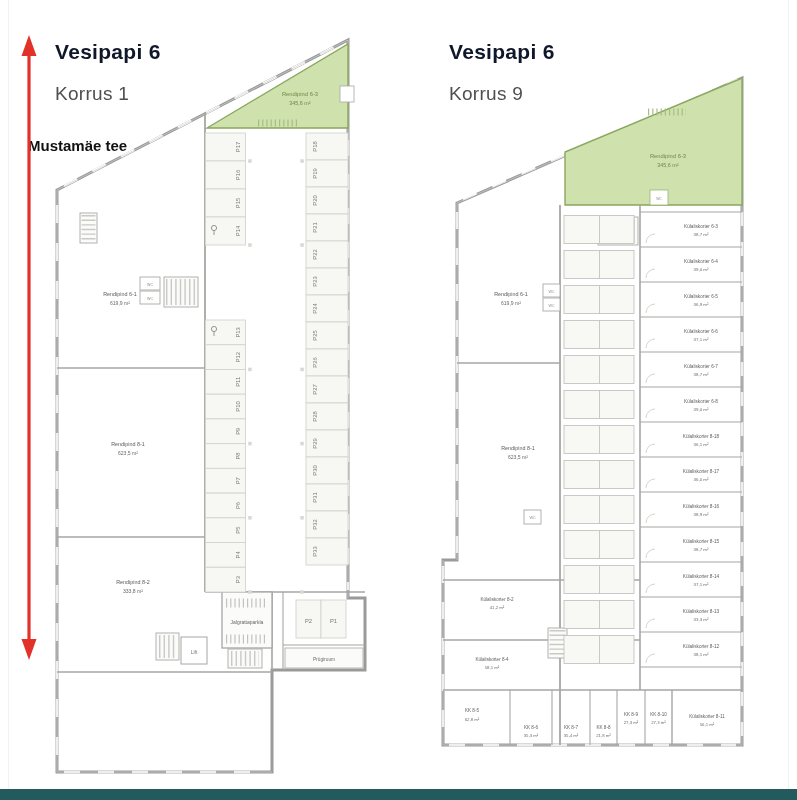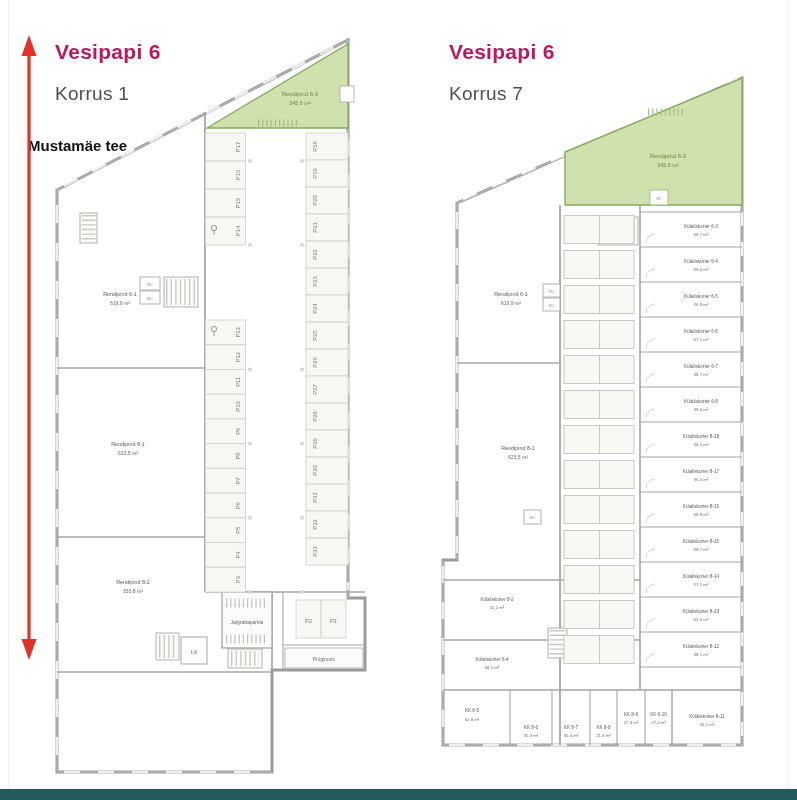--- a/index.html
+++ b/index.html
@@ -1,39 +1,39 @@
 <!DOCTYPE html>
 <html><head>
 <meta charset="utf-8">
 <style>
   html,body{margin:0;padding:0;}
   body{width:797px;height:800px;position:relative;background:#ffffff;overflow:hidden;
        font-family:"Liberation Sans","DejaVu Sans",sans-serif;}
   .frame-line{position:absolute;top:0;bottom:11px;width:1px;background:#f2f2f2;}
   .title-block{position:absolute;}
-  .t1{font-size:21px;font-weight:700;color:#be185d;letter-spacing:.3px;}
+  .t1{font-size:21px;font-weight:700;color:#0f172a;letter-spacing:.3px;}
   .t2{font-size:19px;font-weight:400;color:#4f4f4f;margin-top:19px;letter-spacing:.3px;}
   .street{position:absolute;left:28px;top:137px;font-size:15px;font-weight:700;color:#111111;}
   #footer-bar{position:absolute;left:0;right:0;bottom:0;height:11px;background:#235a5e;}
   svg{position:absolute;left:0;top:0;}
   svg text{font-family:"Liberation Sans","DejaVu Sans",sans-serif;}
 </style>
 </head>
 <body>
 
 <div class="frame-line" style="left:8px"></div>
 <div class="frame-line" style="left:788px"></div>
 
 <div class="title-block" style="left:55px;top:40px">
   <div class="t1">Vesipapi 6</div>
   <div class="t2">Korrus 1</div>
 </div>
 <div class="title-block" style="left:449px;top:40px">
   <div class="t1">Vesipapi 6</div>
-  <div class="t2">Korrus 7</div>
+  <div class="t2">Korrus 9</div>
 </div>
 
 <div class="street">Mustamäe tee</div>
 
 <svg id="plan-svg" width="797" height="789" viewBox="0 0 797 789">
 
   <g>
     <line x1="29" y1="52" x2="29" y2="643" stroke="#e23128" stroke-width="3.2"></line>
     <polygon points="29,35 21.5,56 36.5,56" fill="#e23128"></polygon>
     <polygon points="29,660 21.5,639 36.5,639" fill="#e23128"></polygon>

